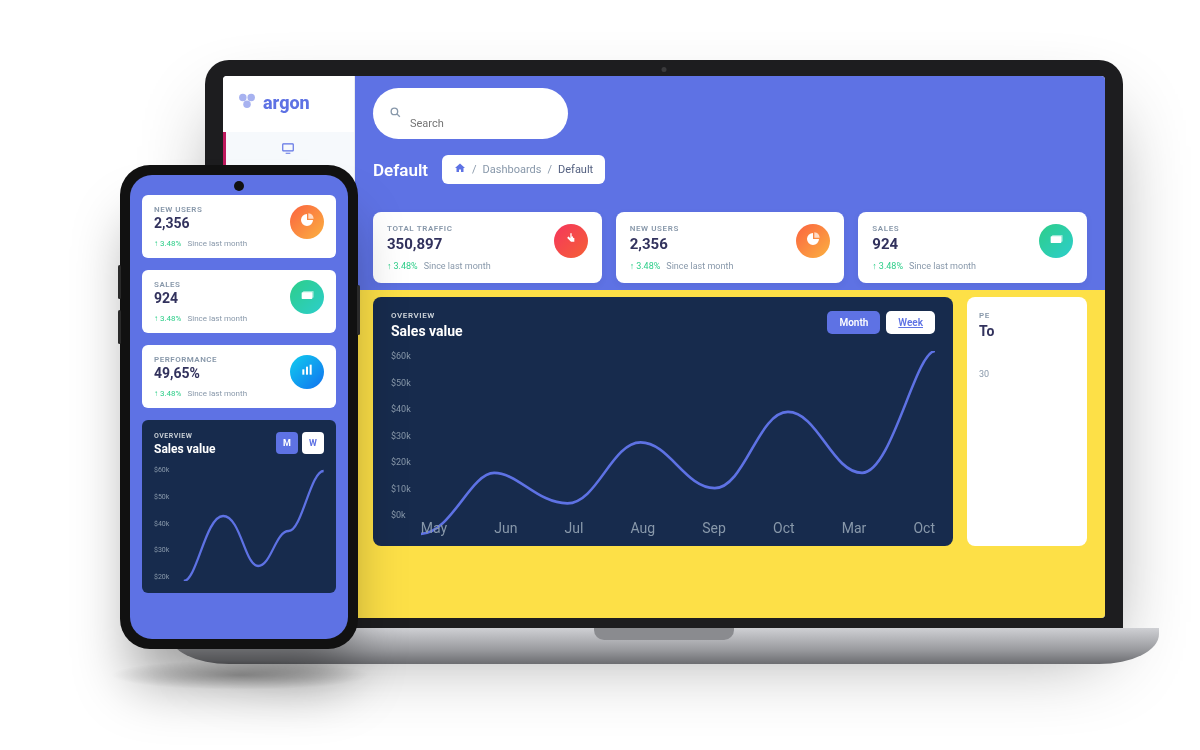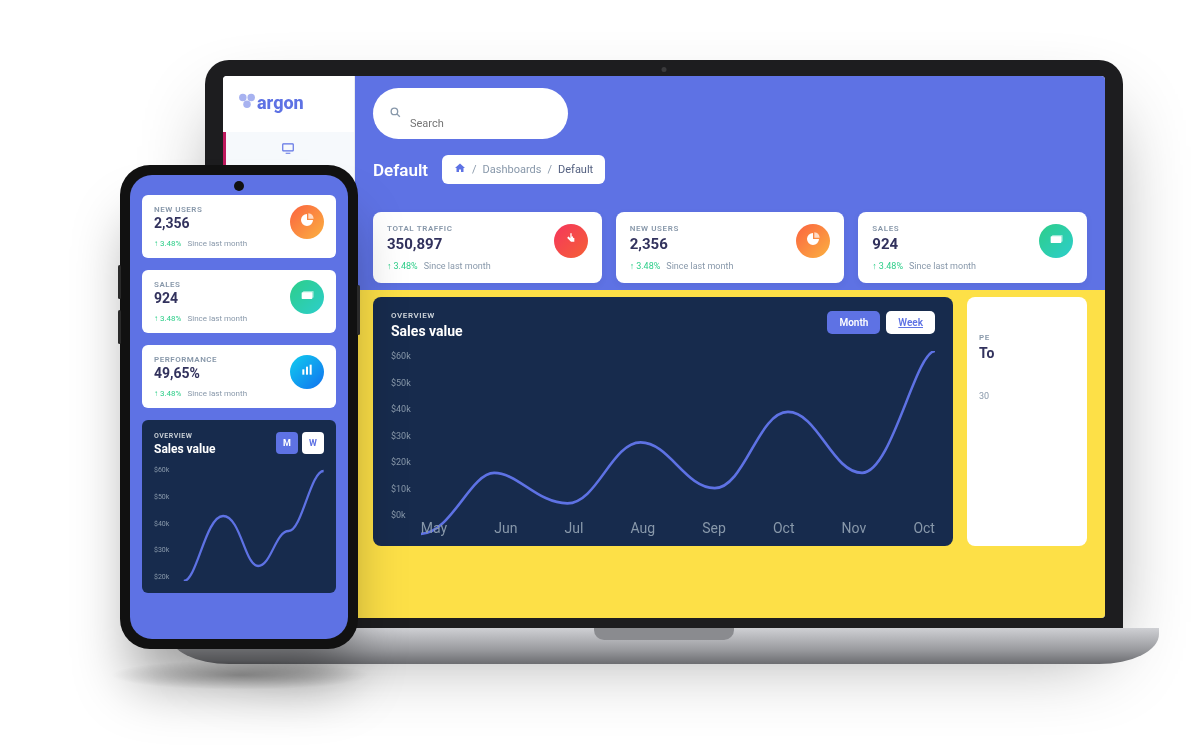--- a/index.html
+++ b/index.html
@@ -39,21 +39,21 @@
   }
   .laptop-notch {
     position: absolute; top: 0; left: 50%; transform: translateX(-50%);
     width: 140px; height: 12px; background: #8a8b8f;
     border-radius: 0 0 10px 10px;
   }
 
   
   .app { display: flex; width: 100%; height: 100%; }
   .app-sidebar { width: 132px; background: #fff; border-right: 1px solid #e9ecef; }
-  .app-logo { display: flex; align-items: center; gap: 0; padding: 14px 14px 18px; font-weight: 800; font-size: 18px; color: #5e72e4; }
+  .app-logo { display: flex; align-items: center; gap: 6px; padding: 14px 14px 18px; font-weight: 800; font-size: 18px; color: #5e72e4; }
   .app-logo svg { width: 20px; height: 20px; }
   .nav-item { display: flex; align-items: center; gap: 8px; padding: 9px 14px; font-size: 11px; color: #525f7f; cursor: pointer; }
   .nav-item.active { border-left: 3px solid #be185d; background: #f6f9fc; padding-left: 10px; flex-direction: column; }
   .nav-icon { width: 14px; height: 14px; display: inline-flex; align-items: center; justify-content: center; }
 
   .app-main { flex: 1; background: #5e72e4; display: flex; flex-direction: column; }
   .app-header { display: flex; align-items: center; padding: 12px 18px 4px; gap: 16px; }
   .search-pill { background: #fff; border-radius: 30px; display: flex; align-items: center; gap: 8px; padding: 9px 16px; width: 195px; }
   .search-pill svg { width: 13px; height: 13px; }
   .search-pill input { border: none; outline: none; font-size: 11px; width: 100%; color: #8898aa; margin-top: 20px; }
@@ -90,21 +90,21 @@
   .toggle { display: flex; gap: 6px; }
   .toggle button { border: none; border-radius: 5px; padding: 6px 12px; font-size: 10px; font-weight: 600; cursor: pointer; }
   .toggle .primary { background: #5e72e4; color: #fff; }
   .toggle .secondary { background: #fff; color: #5e72e4; text-decoration: underline; }
   .chart-body { margin-top: 12px; display: flex; gap: 10px; }
   .y-axis { display: flex; flex-direction: column; justify-content: space-between; font-size: 9px; color: #8898aa; padding-bottom: 16px; }
   .plot { flex: 1; position: relative; height: 185px; }
   .plot svg { width: 100%; height: 100%; }
   .x-axis { position: absolute; bottom: 0; left: 0; right: 0; display: flex; justify-content: space-between; font-size: 14px; color: #8898aa; }
   .side-card { background: #fff; border-radius: 8px; padding: 14px 12px; flex: 1; overflow: hidden; }
-  .side-card .t1 { font-size: 8px; letter-spacing: .6px; color: #8898aa; text-transform: uppercase; font-weight: 600; margin-top: 22px; }
+  .side-card .t1 { font-size: 8px; letter-spacing: .6px; color: #8898aa; text-transform: uppercase; font-weight: 600; }
   .side-card .t2 { font-size: 14px; font-weight: 700; color: #32325d; margin-top: 3px; }
 
   
   .phone {
     position: absolute;
     left: 120px; top: 165px;
     width: 238px; height: 484px;
     background: #111;
     border-radius: 30px;
     padding: 10px;
@@ -302,21 +302,21 @@
                     <svg viewBox="0 0 520 170" preserveAspectRatio="none">
                       <path d="M 0 168  C 30 168 50 112 74 112  S 118 140 148 140  S 193 84 222 84  S 267 126 297 126  S 341 56 371 56  S 416 112 446 112  S 500 0 520 0" fill="none" stroke="#5e72e4" stroke-width="2.5"></path>
                     </svg>
                     <div class="x-axis">
                       <span>May</span>
                       <span>Jun</span>
                       <span>Jul</span>
                       <span>Aug</span>
                       <span>Sep</span>
                       <span>Oct</span>
-                      <span>Nov</span>
+                      <span>Mar</span>
                       <span>Oct</span>
                     </div>
                   </div>
                 </div>
               </div>
 
               <div class="side-card">
                 <div class="t1">PE</div>
                 <div class="t2">To</div>
                 <div style="margin-top:30px;font-size:9px;color:#8898aa;">30</div>

